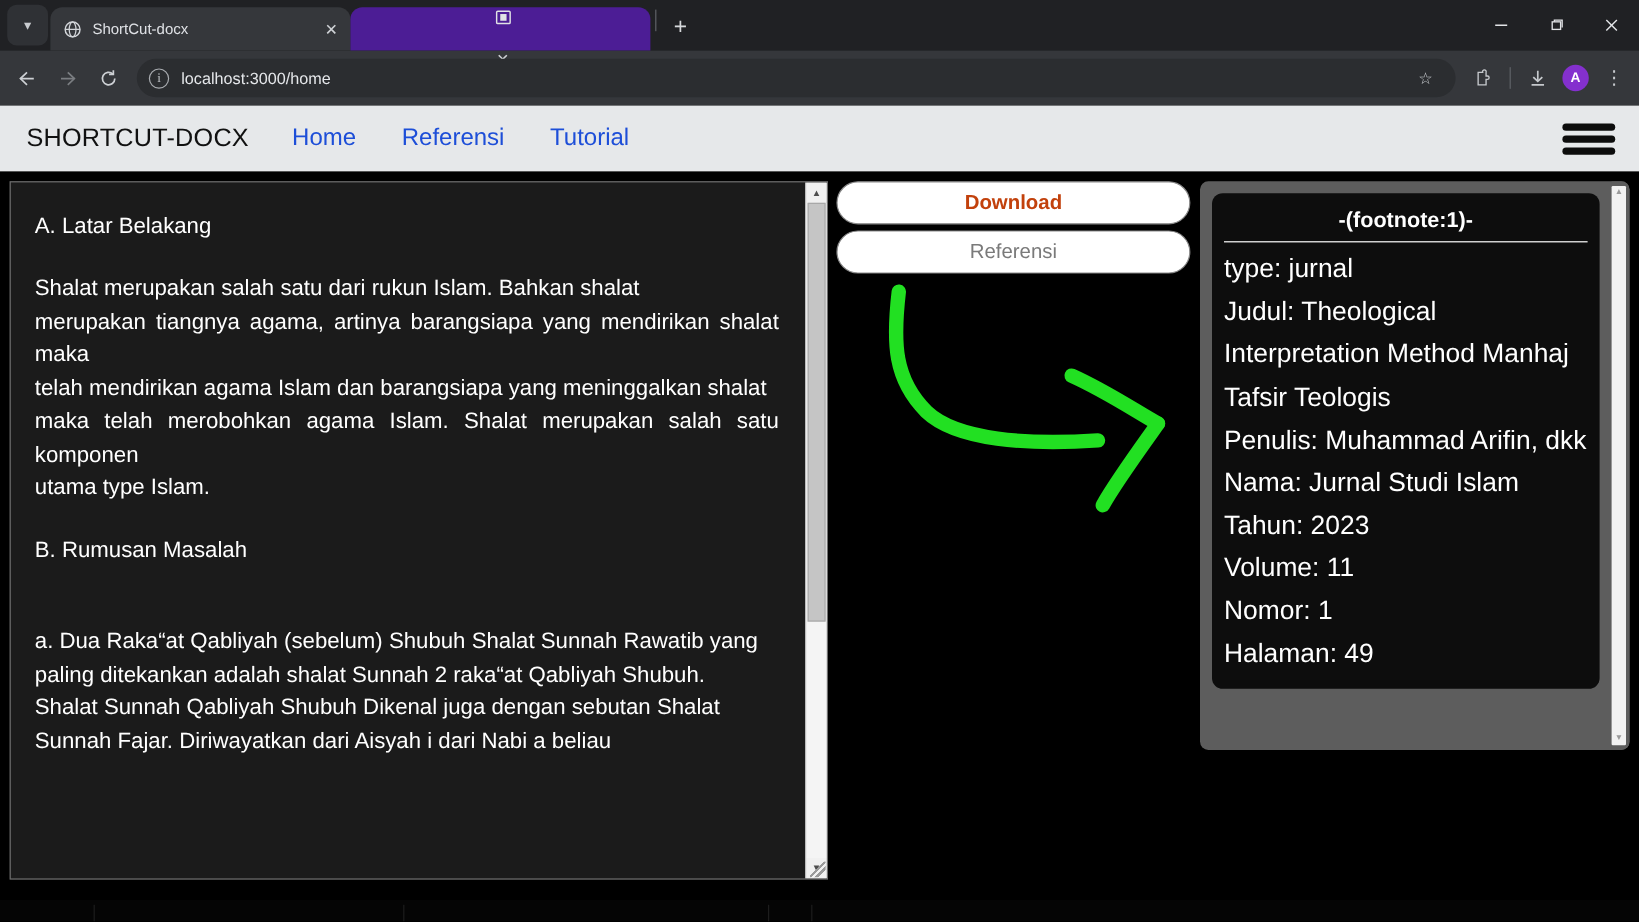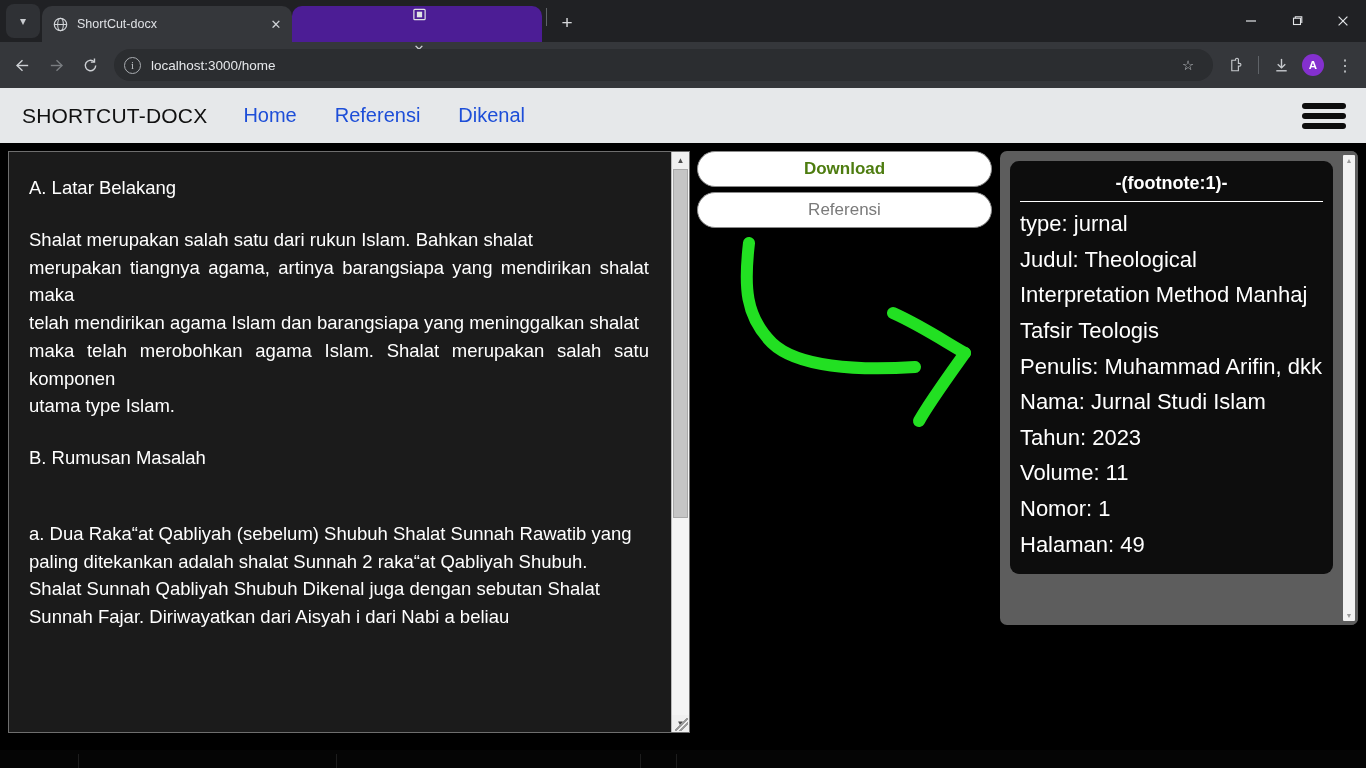--- a/index.html
+++ b/index.html
@@ -100,21 +100,21 @@
   .sb-track { flex:1 1 auto; position:relative; background:#f4f4f4; }
   .sb-thumb { position:absolute; left:1px; right:1px; background:#c5c5c5; border:1px solid #a8a8a8; }
   .grip { position:absolute; right:1px; bottom:1px; width:13px; height:13px;
           background:linear-gradient(135deg, transparent 0 45%, #9a9a9a 45% 55%, transparent 55% 100%),
                      linear-gradient(135deg, transparent 0 65%, #9a9a9a 65% 75%, transparent 75% 100%); }
 
   
   .midcol { position:absolute; left:697px; top:8px; width:295px; height:582px; }
   .btn {
     width:295px; height:36px; border-radius:18px; background:#fff; border:1px solid #8a8a8a;
-    display:flex; align-items:center; justify-content:center; font-size:17px; color:#4d7c0f;
+    display:flex; align-items:center; justify-content:center; font-size:17px; color:#c2410c;
   }
   .btn.primary { font-weight:bold; margin-bottom:5px; }
   .btn.secondary { color:#7a7a7a; }
   .sketch { position:absolute; left:0; top:80px; width:295px; height:240px; }
 
   
   .rightpanel {
     position:absolute; left:1000px; top:8px; width:358px; height:474px;
     background:#5d5d5d; border-radius:7px; display:flex; overflow:hidden;
   }
@@ -241,21 +241,21 @@
       <div class="rbtn">⋮</div>
     </div>
   </div>
 </div>
 
 <div class="appnav">
   <div class="brand">SHORTCUT-DOCX</div>
   <div class="navlinks">
     <div class="navlink">Home</div>
     <div class="navlink">Referensi</div>
-    <div class="navlink">Dikenal</div>
+    <div class="navlink">Tutorial</div>
   </div>
   <div class="burger">
     <span></span>
       <span></span>
       <span></span>
   </div>
 </div>
 
 <div class="content">
 

